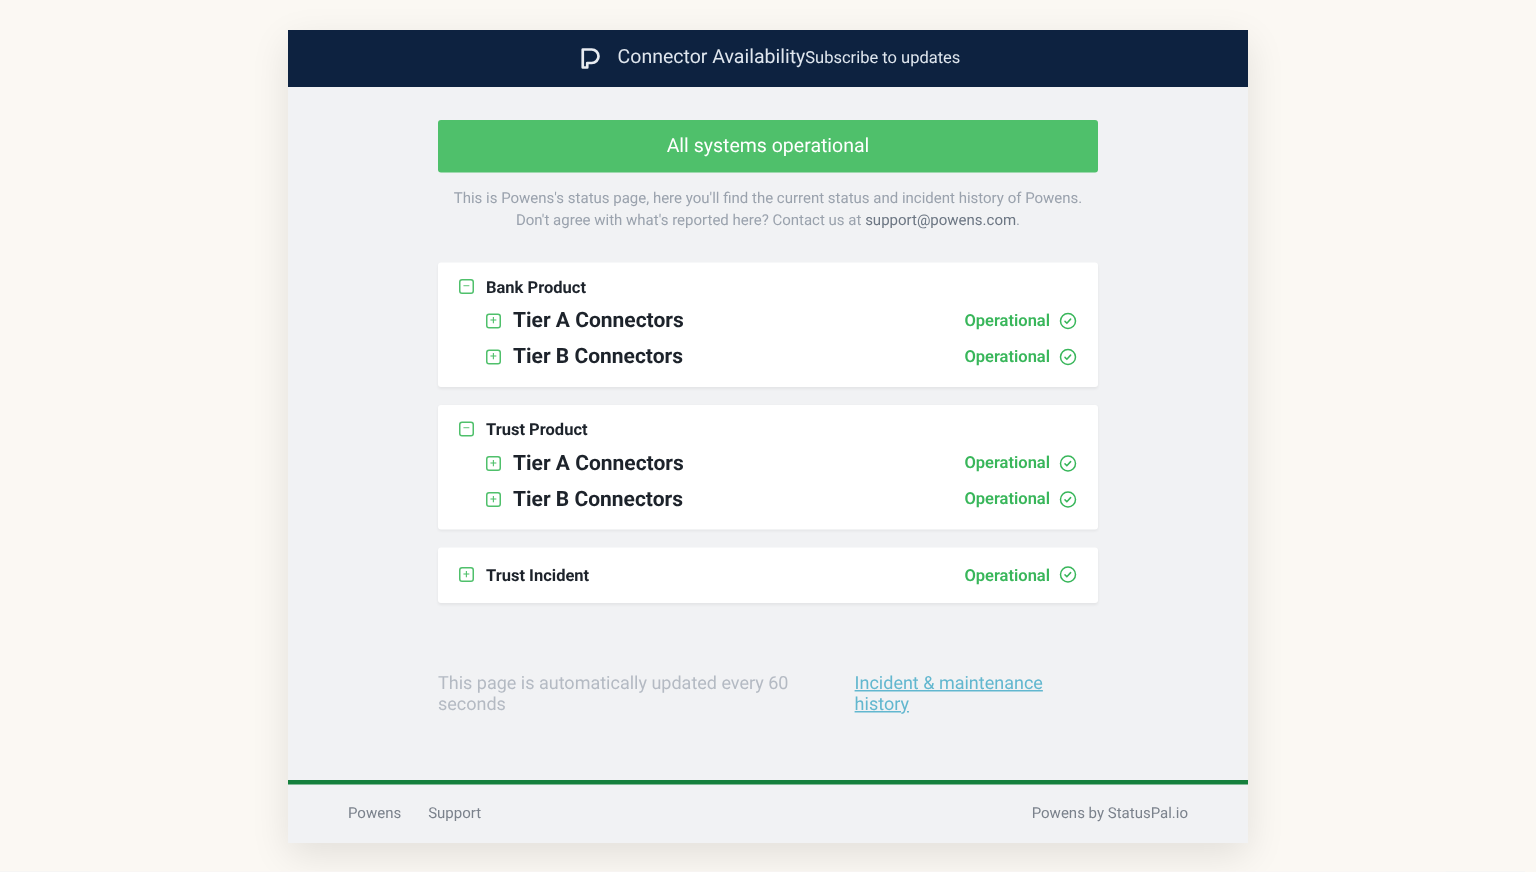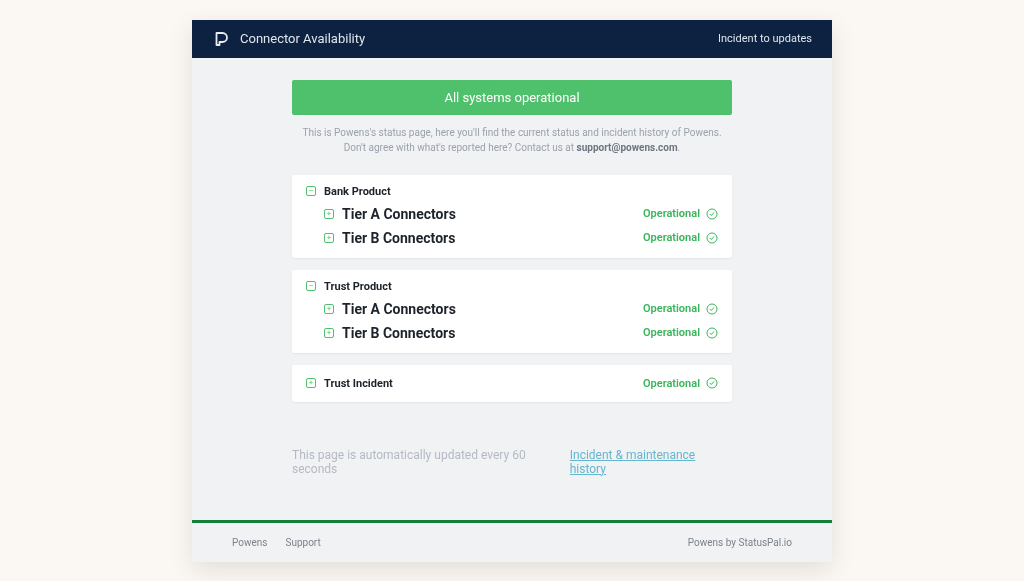--- a/index.html
+++ b/index.html
@@ -24,21 +24,21 @@
     background: #f1f2f4;
     box-shadow: 0 8px 24px rgba(0,0,0,.10);
     display: flex;
     flex-direction: column;
   }
   .topbar {
     background: #0d2240;
     color: #e8ecf1;
     display: flex;
     align-items: center;
-    justify-content: space-between;
+    justify-content: center;
     padding: 10px 20px;
     height: 38px;
   }
   .brand { display: flex; align-items: center; gap: 10px; }
   .brand-logo { width: 18px; height: 18px; color: #e8ecf1; }
   .title { font-size: 13px; color: #dfe6ee; font-weight: 400; }
   .subscribe { font-size: 11px; color: #dfe6ee; cursor: pointer; }
   .content {
     padding: 22px 40px 14px;
     display: flex;
@@ -55,21 +55,21 @@
     padding: 10px 0;
     border-radius: 2px;
   }
   .desc {
     font-size: 10px;
     color: #9aa2ad;
     text-align: center;
     line-height: 1.5;
     margin-top: 10px;
   }
-  .desc .email { color: #6c7683; font-weight: 700; }
+  .desc .email { color: #6c7683; font-weight: 400; }
   .groups { width: 440px; max-width: 100%; margin-top: 20px; display: flex; flex-direction: column; gap: 12px; }
   .group {
     background: #fff;
     border-radius: 2px;
     box-shadow: 0 1px 2px rgba(0,0,0,.06);
     padding: 10px 14px 8px;
   }
   .group-header { display: flex; align-items: center; gap: 8px; margin-bottom: 4px; }
   .expand-icon {
     width: 10px; height: 10px;
@@ -115,21 +115,21 @@
 <div class="outer-card">
   <div class="page">
 
     <div class="topbar">
       <div class="brand">
         <svg class="brand-logo" viewBox="0 0 24 24">
           <path d="M6 4 h8 a6 6 0 0 1 0 12 h-4 v4 h-4 z" fill="none" stroke="currentColor" stroke-width="2.4" stroke-linejoin="round"></path>
         </svg>
         <span class="title">Connector Availability</span>
       </div>
-      <span class="subscribe">Incident to updates</span>
+      <span class="subscribe">Subscribe to updates</span>
     </div>
 
     <div class="content">
       <div class="banner">All systems operational</div>
       <div class="desc">
         <span>This is Powens's status page, here you'll find the current status and incident history of Powens.</span><br>
         <span>Don't agree with what's reported here? Contact us at </span><span class="email">support@powens.com</span><span>.</span>
       </div>
 
       <div class="groups">

